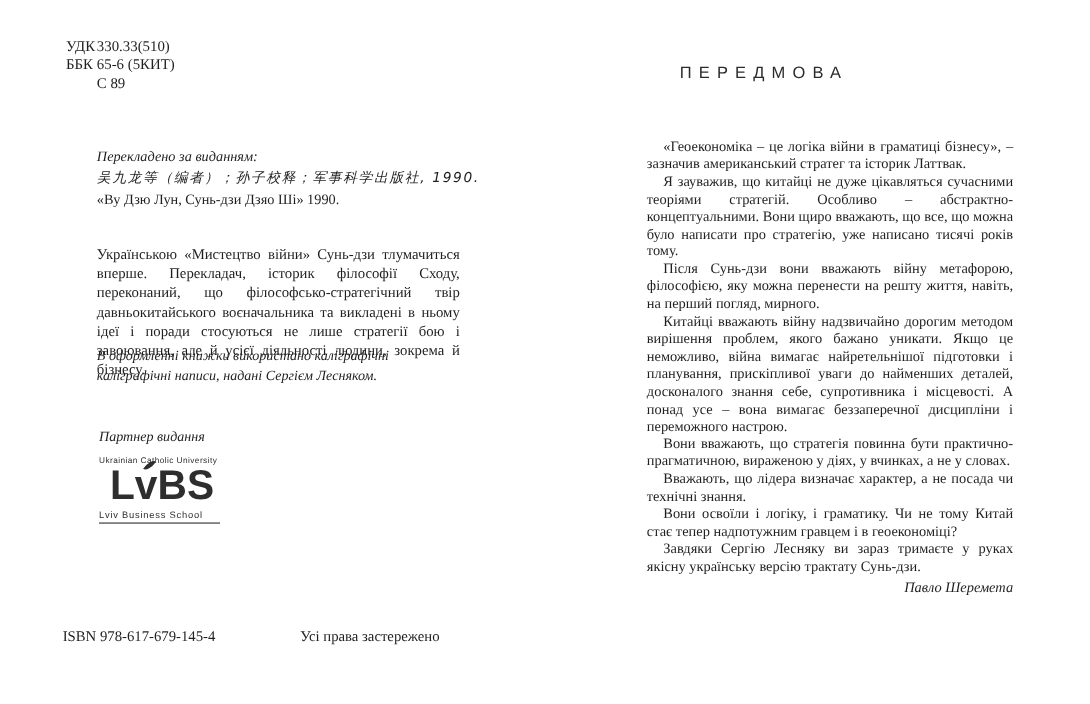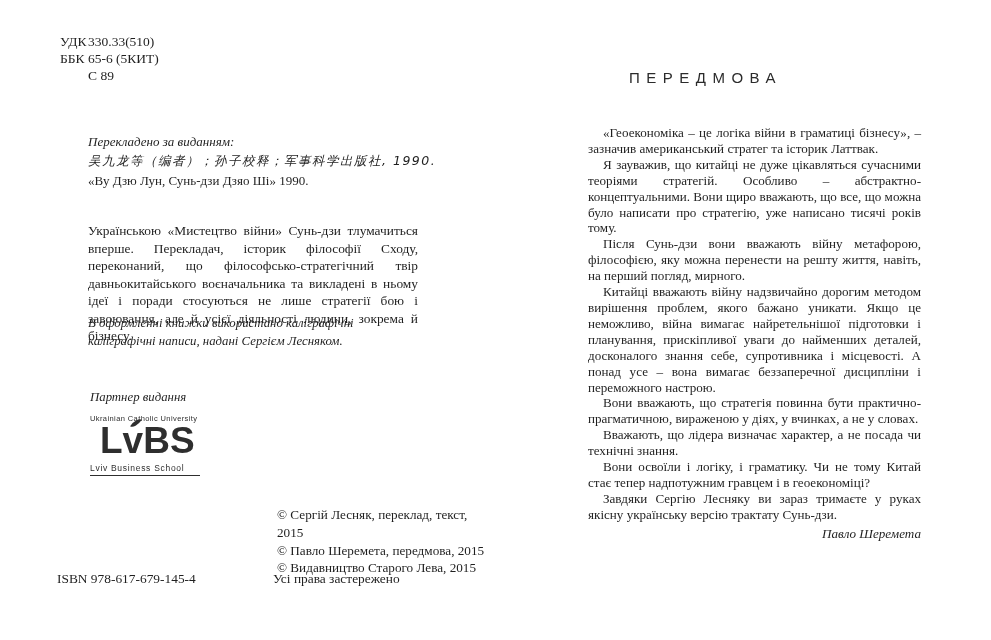--- a/index.html
+++ b/index.html
@@ -61,21 +61,21 @@
     width: 110px; padding-bottom: 2px; margin-top: 2px;
     border-bottom: 1.5px solid #2e2e2e;
   }
 
   .copyrights { left: 277px; top: 506px; font-size: 13.2px; line-height: 17.8px; }
   .rights { left: 273px; top: 571px; font-size: 13.4px; }
   .isbn   { left: 57px;  top: 571px; font-size: 13.4px; }
 
   
   .preface-title {
-    position: absolute; left: 123px; top: 58px; margin: 11px;
+    position: absolute; left: 123px; top: 58px; margin: 0;
     font-family: "Liberation Sans", sans-serif;
     font-size: 15px; font-weight: 400; letter-spacing: 6.5px;
     color: #2b2b2b; white-space: nowrap;
   }
   .preface-body {
     position: absolute; left: 93px; top: 125px; width: 333px;
     font-size: 13.1px; line-height: 15.9px; text-align: justify;
   }
   .preface-body p { margin: 0; text-indent: 15px; }
   .preface-body p.sig { text-align: right; text-indent: 0; margin-top: 3px; }
@@ -110,25 +110,20 @@
 
     <div class="abs logo">
       <div class="logo-top">Ukrainian Catholic University</div>
       <div class="logo-main-row">
         <span class="leaf"></span>
         <span class="logo-main">LvBS</span>
       </div>
       <div class="logo-bottom">Lviv Business School</div>
     </div>
 
-    <div class="abs copyrights">
-      <div>© Сергій Лесняк, переклад, текст, 2015</div>
-      <div>© Павло Шеремета, передмова, 2015</div>
-      <div>© Видавництво Старого Лева, 2015</div>
-    </div>
 
     <div class="abs rights">Усі права застережено</div>
     <div class="abs isbn">ISBN 978-617-679-145-4</div>
 
   </section>
 
   <section class="page right">
 
     <h1 class="preface-title">ПЕРЕДМОВА</h1>
 

